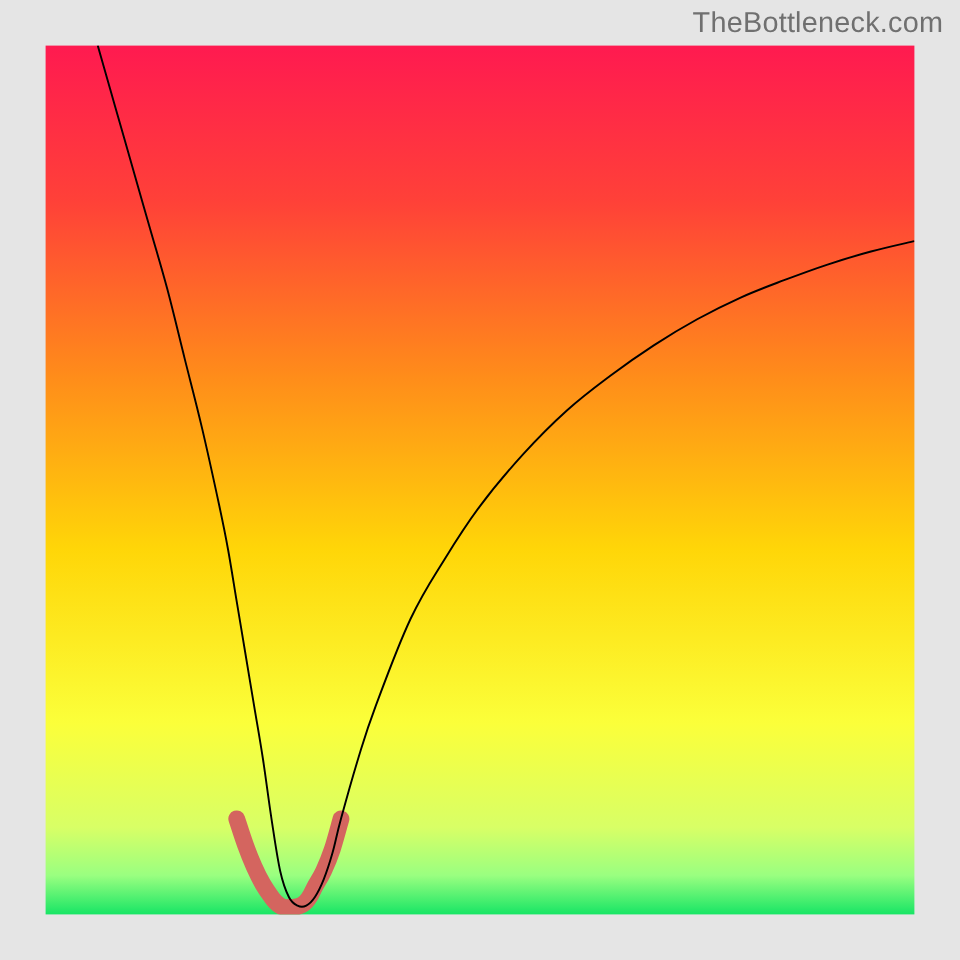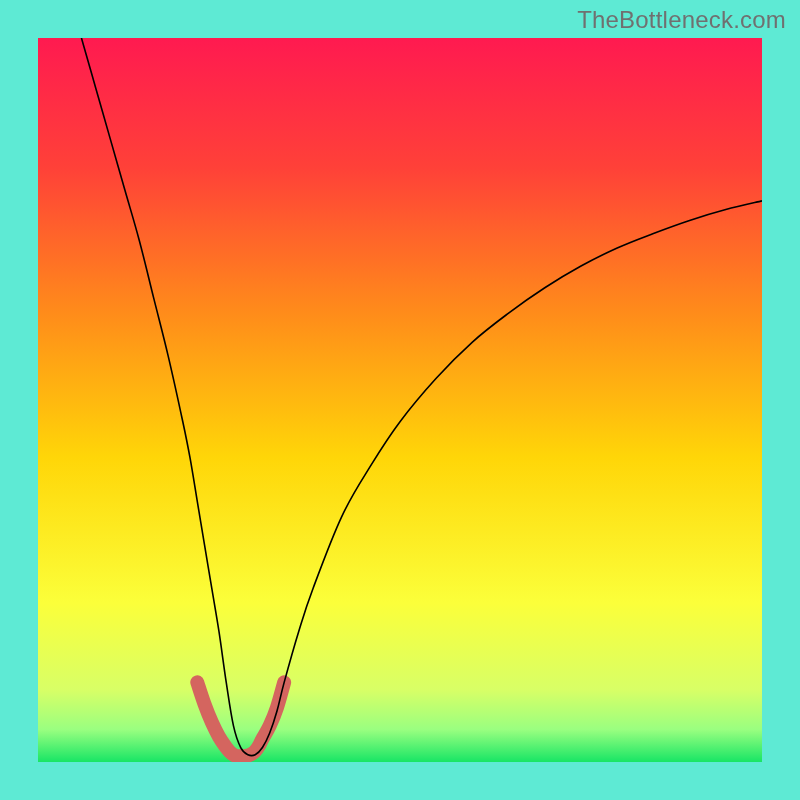--- a/index.html
+++ b/index.html
@@ -8,21 +8,21 @@
     width: 800px;
     height: 800px;
     background: #000;
     font-family: Arial, Helvetica, sans-serif;
     overflow: hidden;
   }
   .frame {
     position: relative;
     width: 800px;
     height: 800px;
-    background: #5eead4;
+    background: #e5e5e5;
   }
   .watermark {
     position: absolute;
     top: 6px;
     right: 14px;
     color: #707070;
     font-size: 24px;
     letter-spacing: 0.2px;
     z-index: 10;
     user-select: none;

